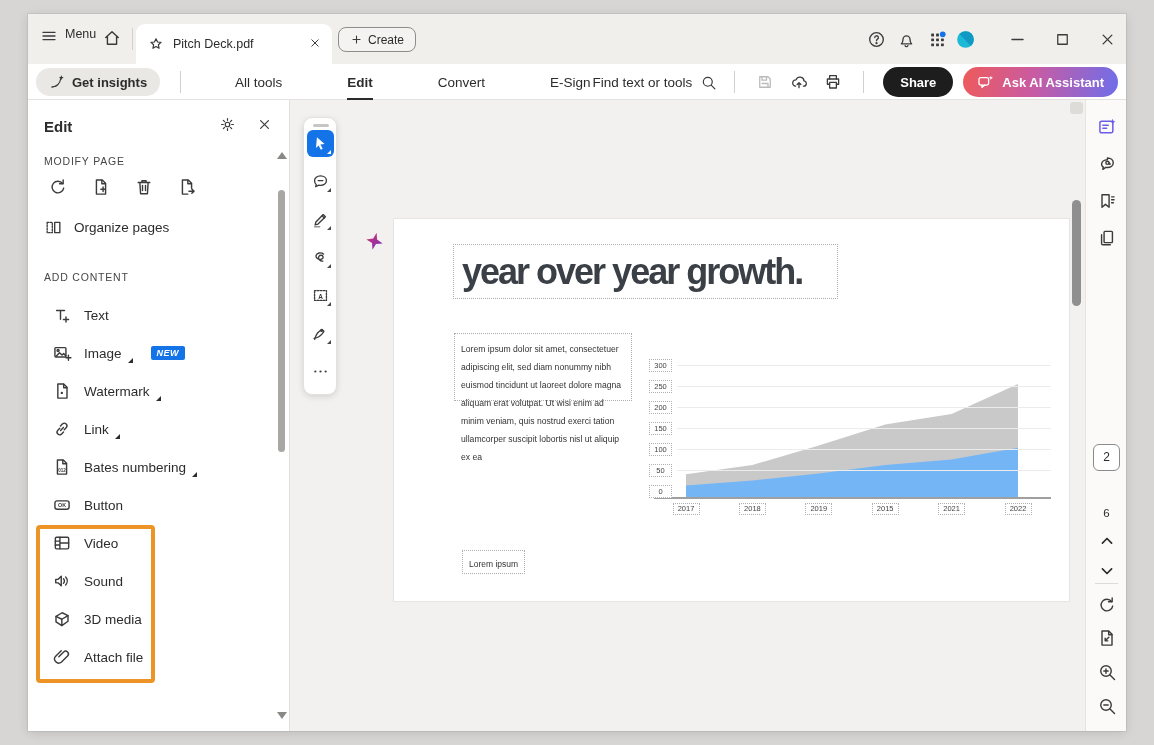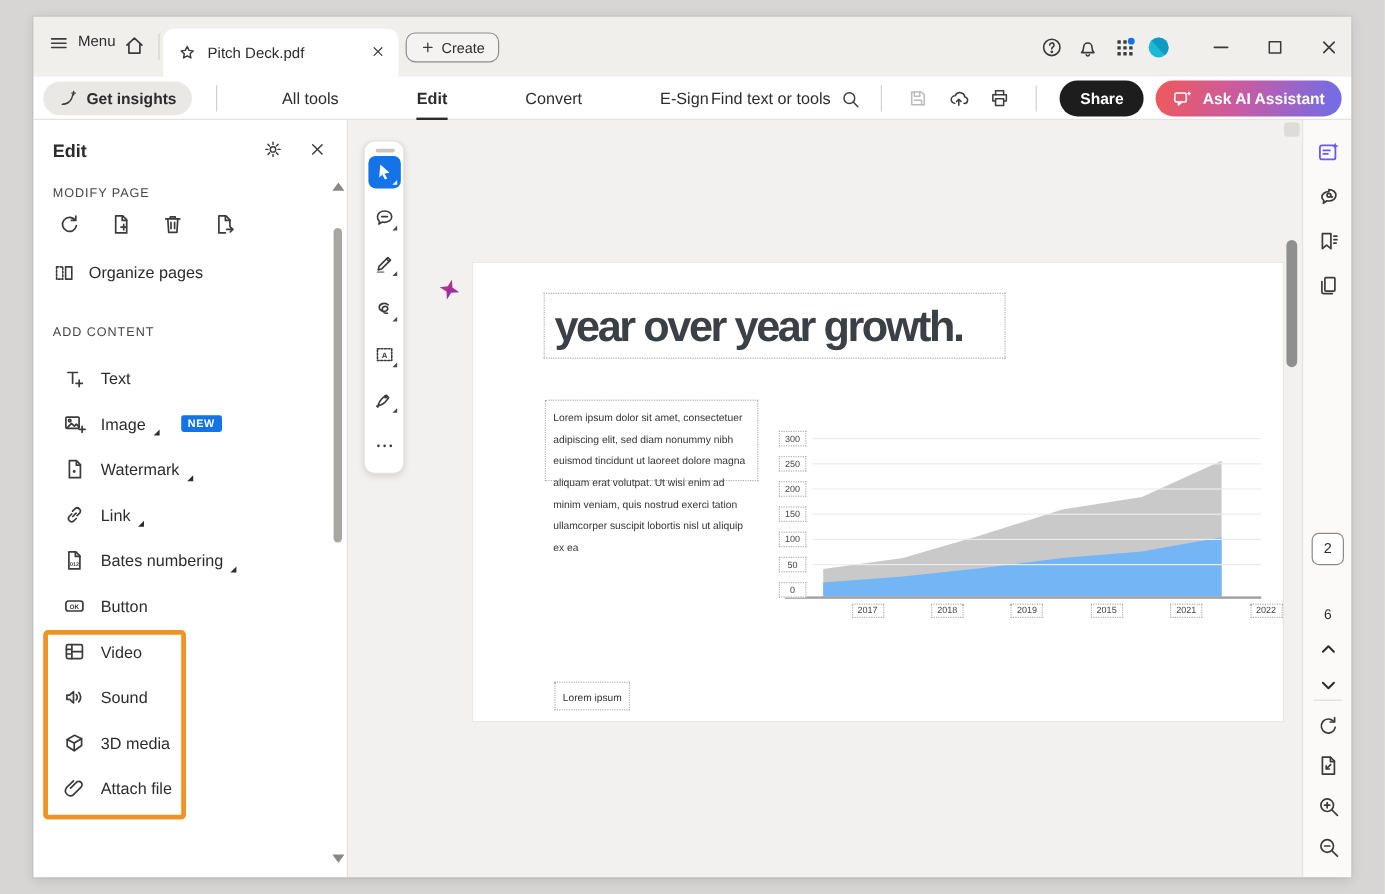--- a/index.html
+++ b/index.html
@@ -60,21 +60,21 @@
   #modify-tools { position:absolute; left:18px; top:74px; display:flex; gap:19px; }
   .mp-btn { width:24px; height:26px; display:flex; align-items:center; justify-content:center; }
   .mp-btn .ic { width:20px; height:20px; }
   #organize-btn { position:absolute; left:16px; top:112px; height:30px; display:flex; align-items:center; gap:11px; font-size:13.5px; }
   #organize-btn .ic { width:19px; height:19px; }
   #addcontent-label { top:171px; }
   #add-items { position:absolute; left:16px; top:196px; right:24px; }
   .add-row { height:38px; display:flex; align-items:center; gap:12px; font-size:13.5px; padding-left:8px; cursor:pointer; }
   .add-row .ic { width:20px; height:20px; }
   .corner { width:0; height:0; border-left:5px solid transparent; border-bottom:5px solid #2c2c2c; align-self:flex-end; margin:0 0 9px -6px; }
-  .new-badge { background:#1473E6; color:#fff; font-size:9px; font-weight:bold; letter-spacing:.5px; border-radius:2px; padding:2px 6px; margin-left:6px; }
+  .new-badge { background:#1473E6; color:#fff; font-size:9px; font-weight:bold; letter-spacing:.5px; border-radius:2px; padding:2px 6px; margin-left:6px;font-style:italic; }
   #highlight-box { position:absolute; left:8px; top:425px; width:119px; height:158px; border:4px solid #EC9426; border-radius:4px; pointer-events:none; }
   
   .scroll-arrow { position:absolute; left:249px; width:0; height:0; border-left:5px solid transparent; border-right:5px solid transparent; }
   #ps-up { top:52px; border-bottom:7px solid #8a8884; }
   #ps-down { top:612px; border-top:7px solid #8a8884; }
   #ps-thumb { position:absolute; left:250px; top:90px; width:7px; height:262px; background:#a9a7a3; border-radius:4px; }
 
   
   #viewport { position:absolute; left:262px; top:86px; width:795px; height:631px; background:#f3f1ef; overflow:hidden; }
   #quick-tools { position:absolute; left:13px; top:17px; width:34px; height:278px; background:#fff; border:1px solid #e3e1de; border-radius:9px; box-shadow:0 2px 6px rgba(0,0,0,.12); }
@@ -89,26 +89,26 @@
   #vp-thumb { position:absolute; right:4px; top:100px; width:9px; height:106px; background:#8f8f8f; border-radius:5px; }
   #vp-track-top { position:absolute; right:2px; top:2px; width:13px; height:12px; background:#dedcd9; border-radius:3px; }
 
   
   #page { position:absolute; left:103px; top:118px; width:677px; height:384px; background:#fff; border:1px solid #e7e5e2; }
   .dotted { border:1px dotted #aeaeae; }
   #doc-title-box { position:absolute; left:59px; top:25px; width:385px; height:55px; display:flex; align-items:center; padding:0 8px; }
   #doc-title { font-size:36px; font-weight:bold; letter-spacing:-2px; color:#3a4046; white-space:nowrap; }
   #doc-para-box { position:absolute; left:60px; top:114px; width:178px; height:68px; padding:4px 6px; }
   #doc-para { font-size:8.6px; line-height:1.32; color:#333; }
-  #doc-caption-box { position:absolute; left:68px; top:349px; padding:2px 6px; }
+  #doc-caption-box { position:absolute; left:68px; top:331px; padding:2px 6px; }
   #doc-caption { font-size:8.5px; color:#333; }
   #chart { position:absolute; left:255px; top:137px; width:402px; height:168px; }
   .gridline { position:absolute; left:28px; width:374px; height:1px; background:#ececec; }
   .ytick { position:absolute; left:0; width:23px; height:13px; border:1px dotted #b0b0b0; font-size:7.5px; color:#444; text-align:center; line-height:11px; background:#fff; }
-  .xtick { position:absolute; width:27px; height:12px; border:1px dotted #b0b0b0; font-size:7.5px; color:#444; text-align:center; line-height:10px; top:147px;margin-left:37px; }
+  .xtick { position:absolute; width:27px; height:12px; border:1px dotted #b0b0b0; font-size:7.5px; color:#444; text-align:center; line-height:10px; top:147px; }
   #axis-line { position:absolute; left:5px; top:141px; width:397px; height:2px; background:#a0a0a0; }
   #chart svg.areas { position:absolute; left:0; top:0; }
 
   
   #rightrail { position:absolute; left:1057px; top:86px; width:41px; height:631px; background:#fbfaf8; border-left:1px solid #e6e4e1; }
   .rail-btn { position:absolute; left:9px; width:24px; height:24px; display:flex; align-items:center; justify-content:center; }
   .rail-btn .ic { width:20px; height:20px; }
   #page-num-box { position:absolute; left:7px; top:344px; width:27px; height:27px; border:1.5px solid #8b8b8b; border-radius:6px; background:#fff; font-size:12px; text-align:center; line-height:24px; }
   #page-total { position:absolute; left:0; top:407px; width:41px; text-align:center; font-size:11.5px; color:#2c2c2c; }
   #rail-div { position:absolute; left:9px; top:483px; width:23px; height:1px; background:#dddbd8; }

